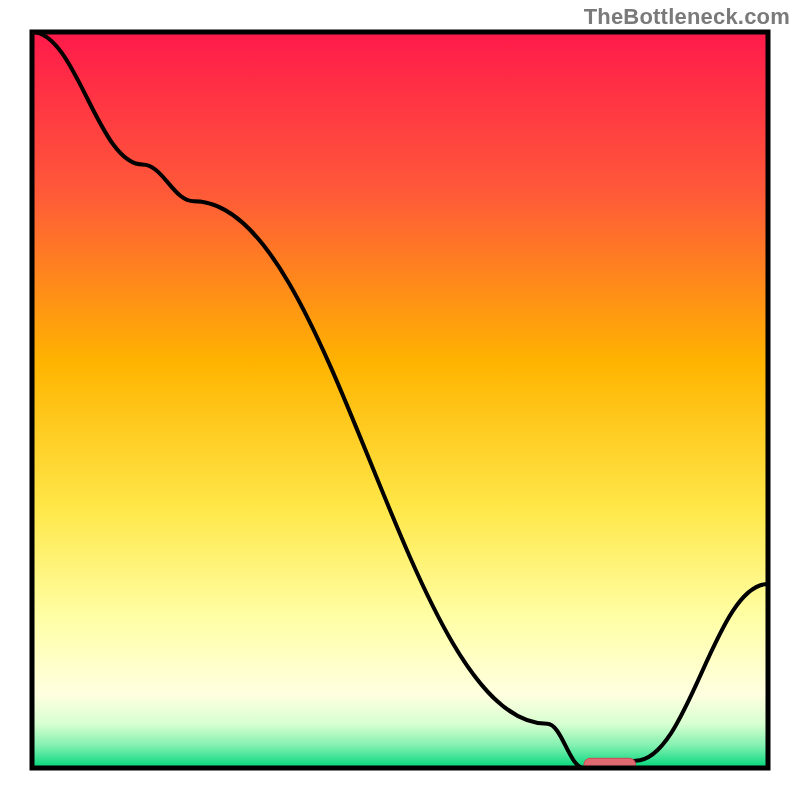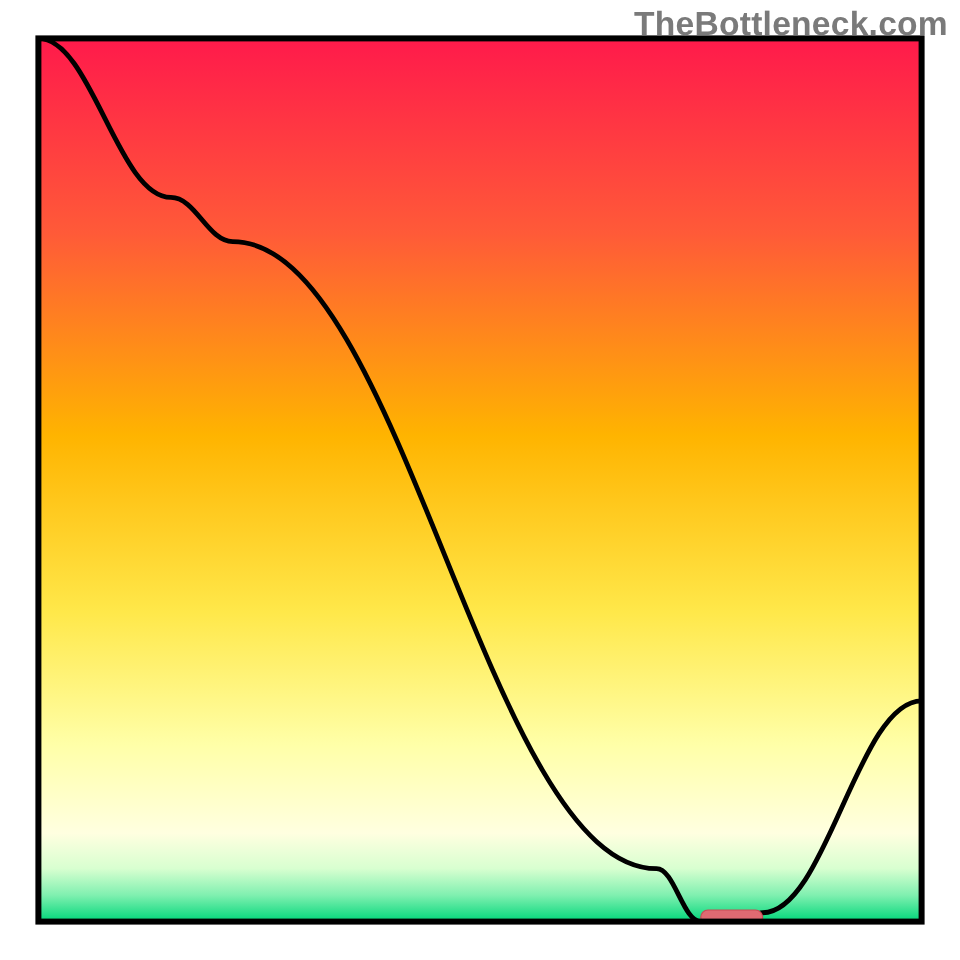--- a/index.html
+++ b/index.html
@@ -12,21 +12,21 @@
   }
   .stage {
     position: relative;
     width: 800px;
     height: 800px;
   }
   .watermark {
     position: absolute;
     top: 4px;
     right: 10px;
-    font-size: 28px;
+    font-size: 22px;
     font-weight: 600;
     color: #7a7a7a;
     letter-spacing: 0.2px;
     z-index: 3;
   }
   svg {
     position: absolute;
     inset: 0;
     width: 800px;
     height: 800px;

